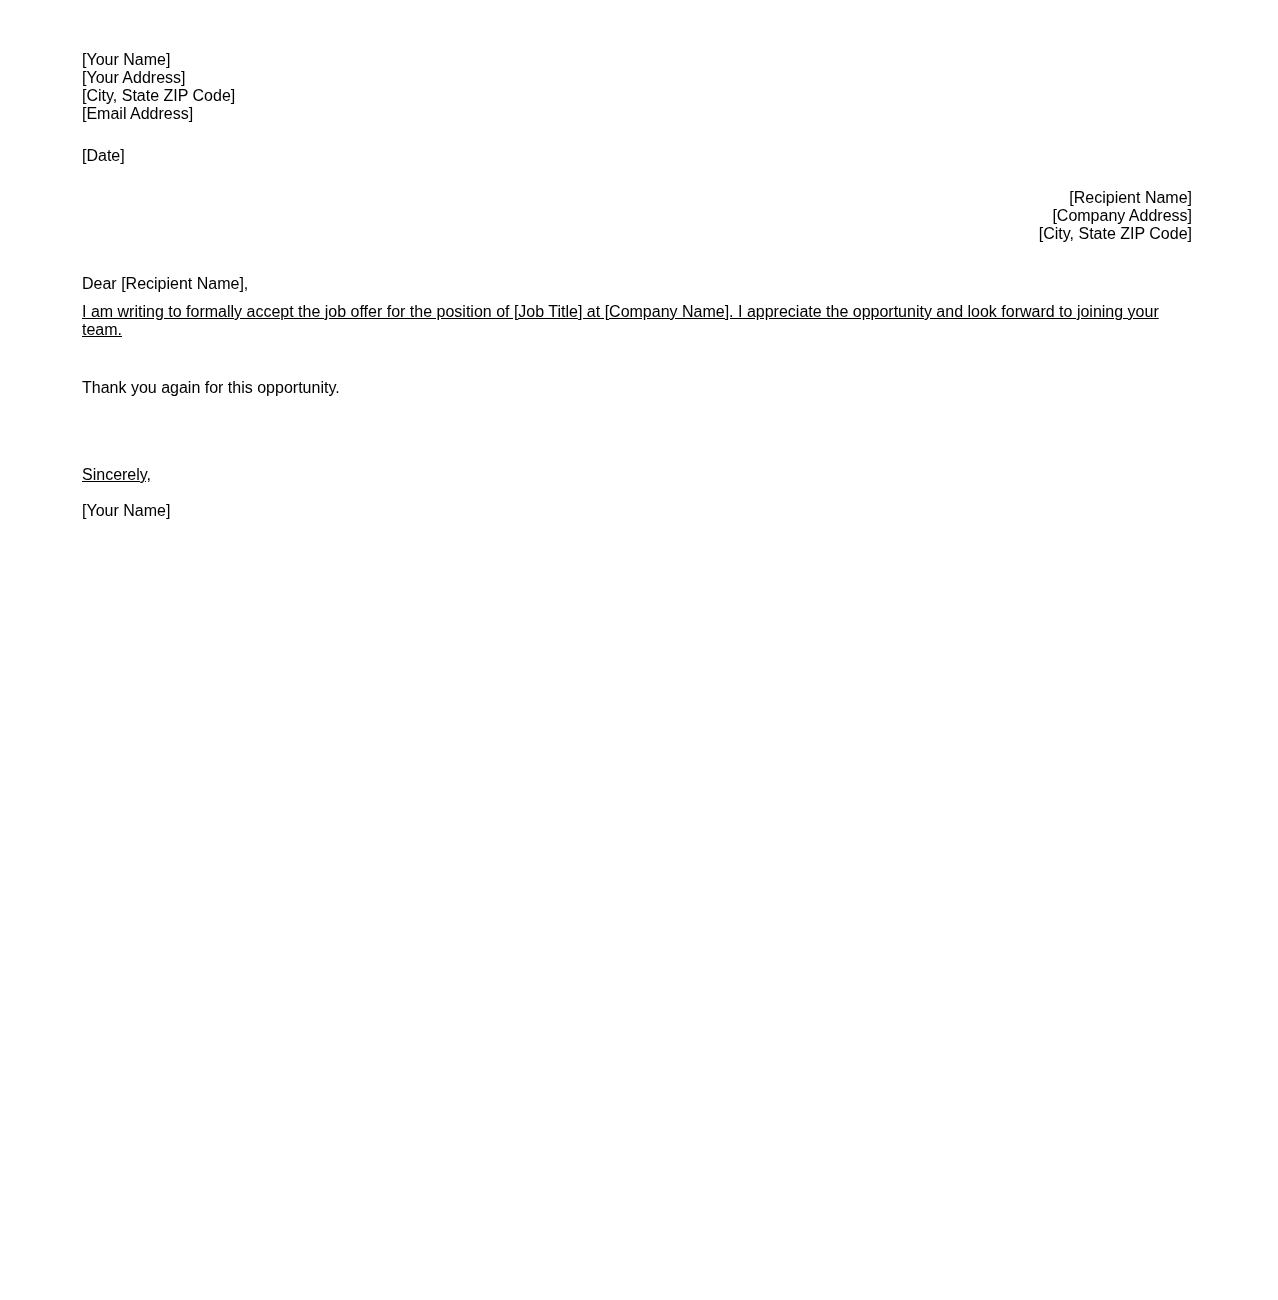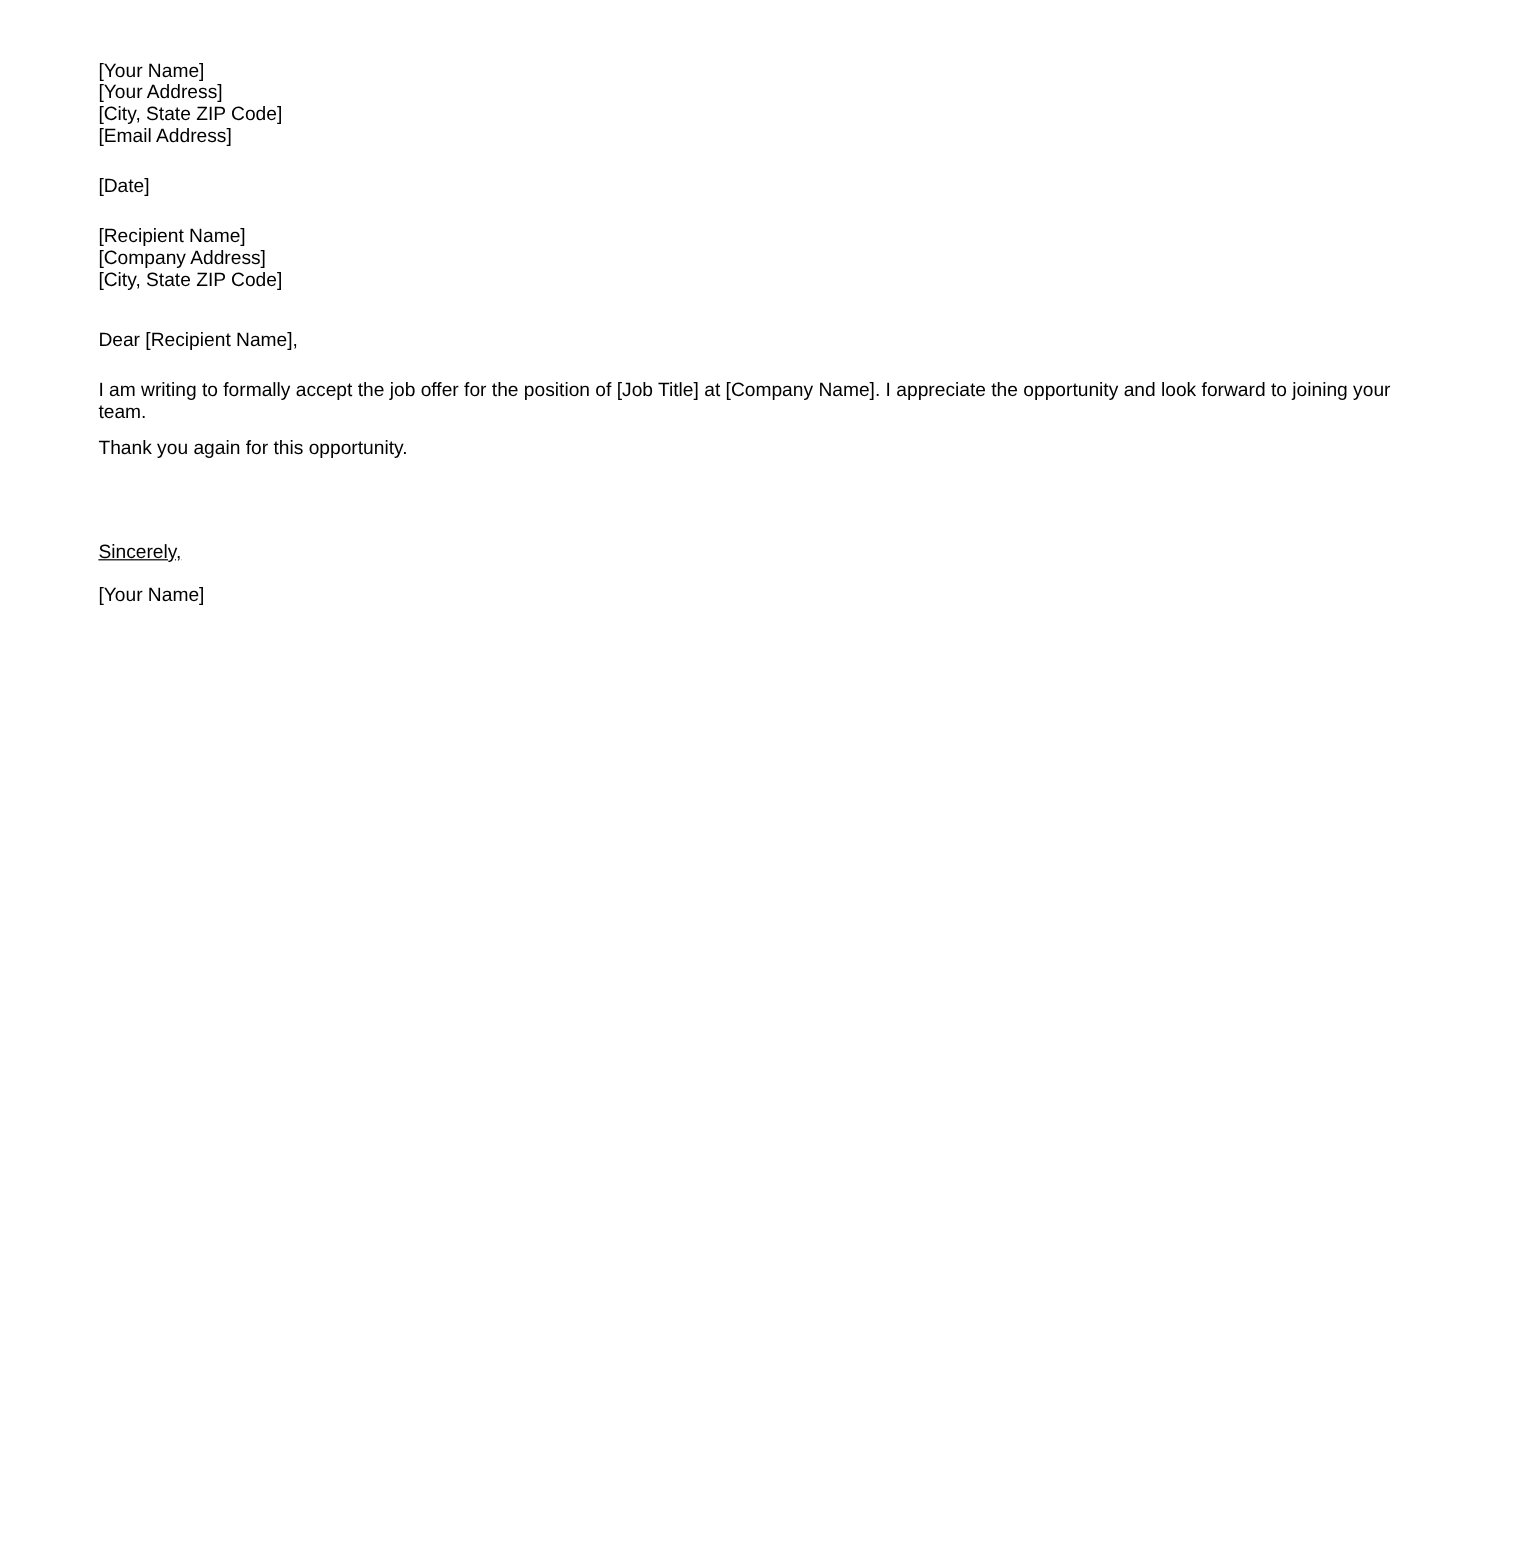--- a/index.html
+++ b/index.html
@@ -21,23 +21,23 @@
       position: absolute;
       left: 82px;
       top: 51px;
       width: 1110px;
     }
     .block { margin: 0; }
     .line { display: block; white-space: nowrap; }
     .para { margin: 0; white-space: normal; }
     .sender { margin-bottom: 24px; }
     .date { margin-bottom: 24px; }
-    .recipient { margin-bottom: 32px; }
-    .salutation { margin-bottom: 24px; }
-    .p1 { margin-bottom: 12px; }
+    .recipient { margin-bottom: 32px; text-align: right; }
+    .salutation { margin-bottom: 10px; }
+    .p1 { margin-bottom: 40px; text-decoration: underline; }
     .p2 { margin-bottom: 24px; }
     .p3 { margin-bottom: 69px; }
     .closing { margin-bottom: 18px; text-decoration: underline; }
   </style>
 </head>
 <body>
 
 <div class="letter">
 
   <div class="block sender">

